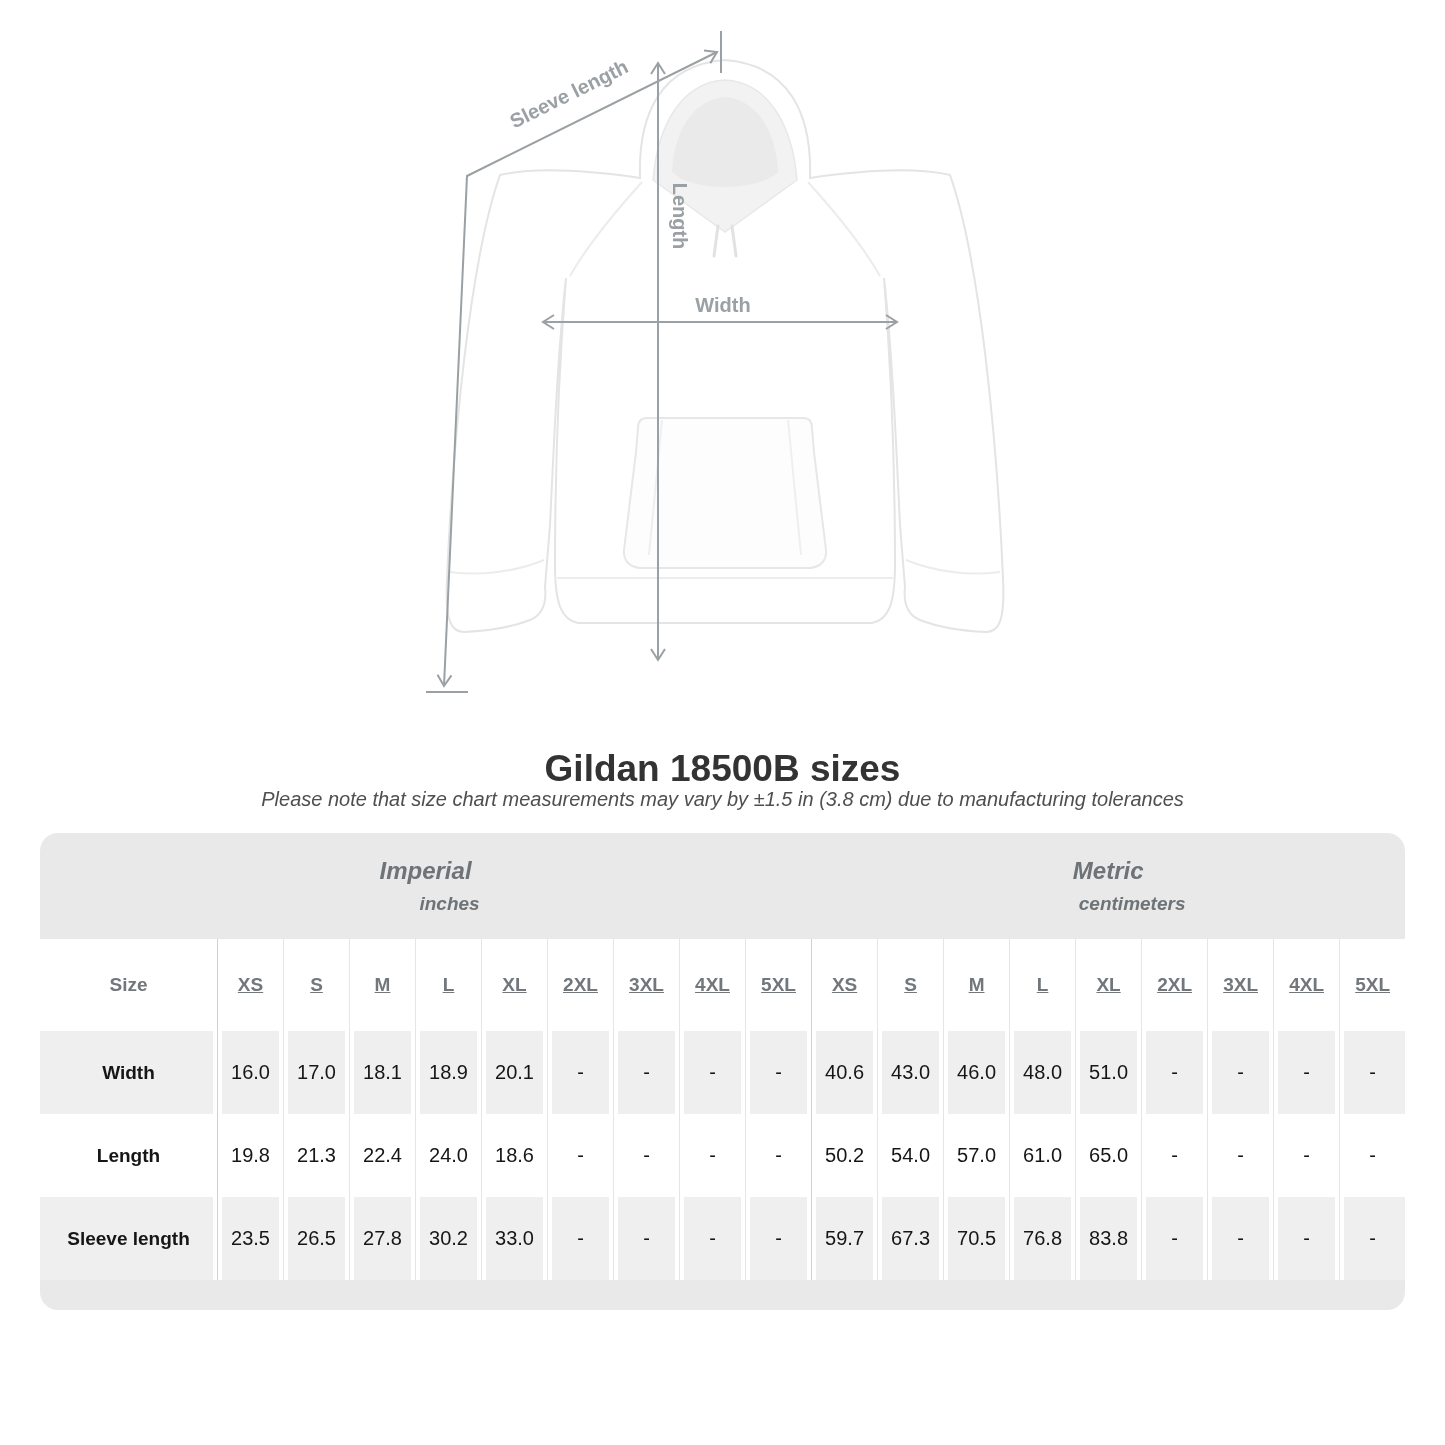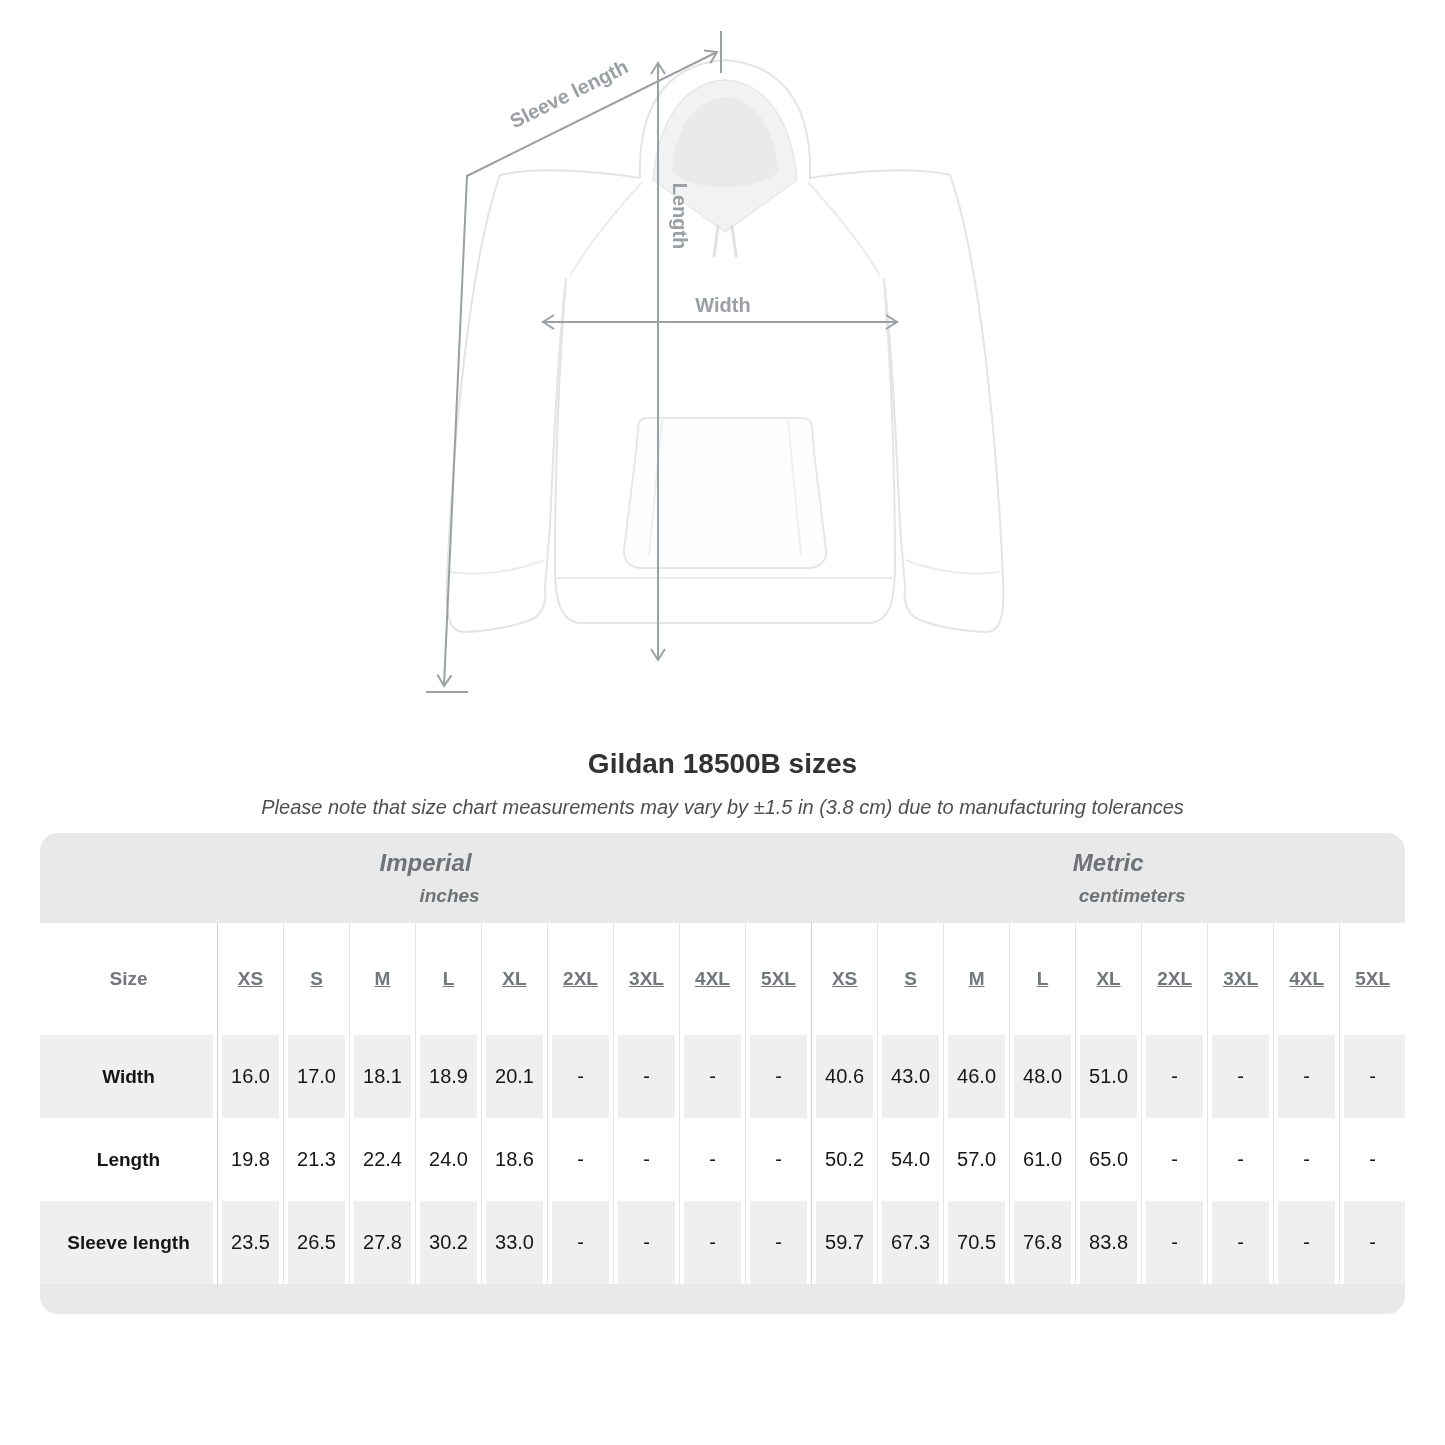--- a/index.html
+++ b/index.html
@@ -6,47 +6,47 @@
   .page {
     position:relative; width:1445px; height:1445px; background:#ffffff;
     font-family:"Liberation Sans", sans-serif; overflow:hidden;
   }
   
   .diagram { position:absolute; left:400px; top:20px; width:650px; height:700px; }
   .mlabel { font:bold 20px "Liberation Sans",sans-serif; fill:#9aa0a3; }
   
   .title {
     position:absolute; left:0; top:748px; width:100%; text-align:center;
-    font-size:28px; font-weight:bold; color:#333333;
+    font-size:37px; font-weight:bold; color:#333333;
   }
   .subtitle {
     position:absolute; left:0; top:788px; width:100%; text-align:center;
-    font-size:20px; font-style:italic; color:#4f4f4f;margin-top:8px;
+    font-size:20px; font-style:italic; color:#4f4f4f;
   }
   
   table.size-table {
     position:absolute; left:40px; top:833px; width:1365px;
     border-collapse:separate; border-spacing:0; table-layout:fixed;
   }
   .size-table td, .size-table th { padding:0; margin:0; text-align:center; vertical-align:middle; }
   col.c-label { width:177px; }
   col.c-size  { width:66px; }
 
-  tr.unit-row th { background:#e9e9e9; height:90px; }
+  tr.unit-row th { background:#e9e9e9; height:106px; }
   tr.unit-row th.first { border-radius:18px 0 0 0; }
   tr.unit-row th.last  { border-radius:0 18px 0 0; }
   .unit-name { font-size:24px; font-weight:bold; font-style:italic; color:#6d7377; }
   .unit-sub  { font-size:19px; font-style:italic; color:#6d7377; margin-top:8px;margin-left:48px; }
 
   tr.body-row > td { border-left:1px solid #e5e5e5; }
   tr.body-row > td:first-child { border-left:none; }
   tr.body-row > td:nth-child(2),
   tr.body-row > td:nth-child(11) { border-left:1px solid #cfd2d3; }
 
-  tr.hdr-row td { height:112px; }
+  tr.hdr-row td { height:92px; }
   td.row-label { font-size:19px; font-weight:bold; color:#71777b; }
   td.size-h    { font-size:19px; font-weight:bold; color:#71777b;text-decoration:underline; }
 
   tr.data-row td { height:83px; font-size:20px; color:#161616; }
   tr.data-row td.row-label { font-size:19px; }
 
   tr.stripe > td { background:#efefef; box-shadow: inset 4px 0 0 #ffffff, inset -4px 0 0 #ffffff; }
   tr.stripe > td:first-child { box-shadow: inset -4px 0 0 #ffffff; }
   tr.stripe > td:last-child  { box-shadow: inset 4px 0 0 #ffffff; }
 

